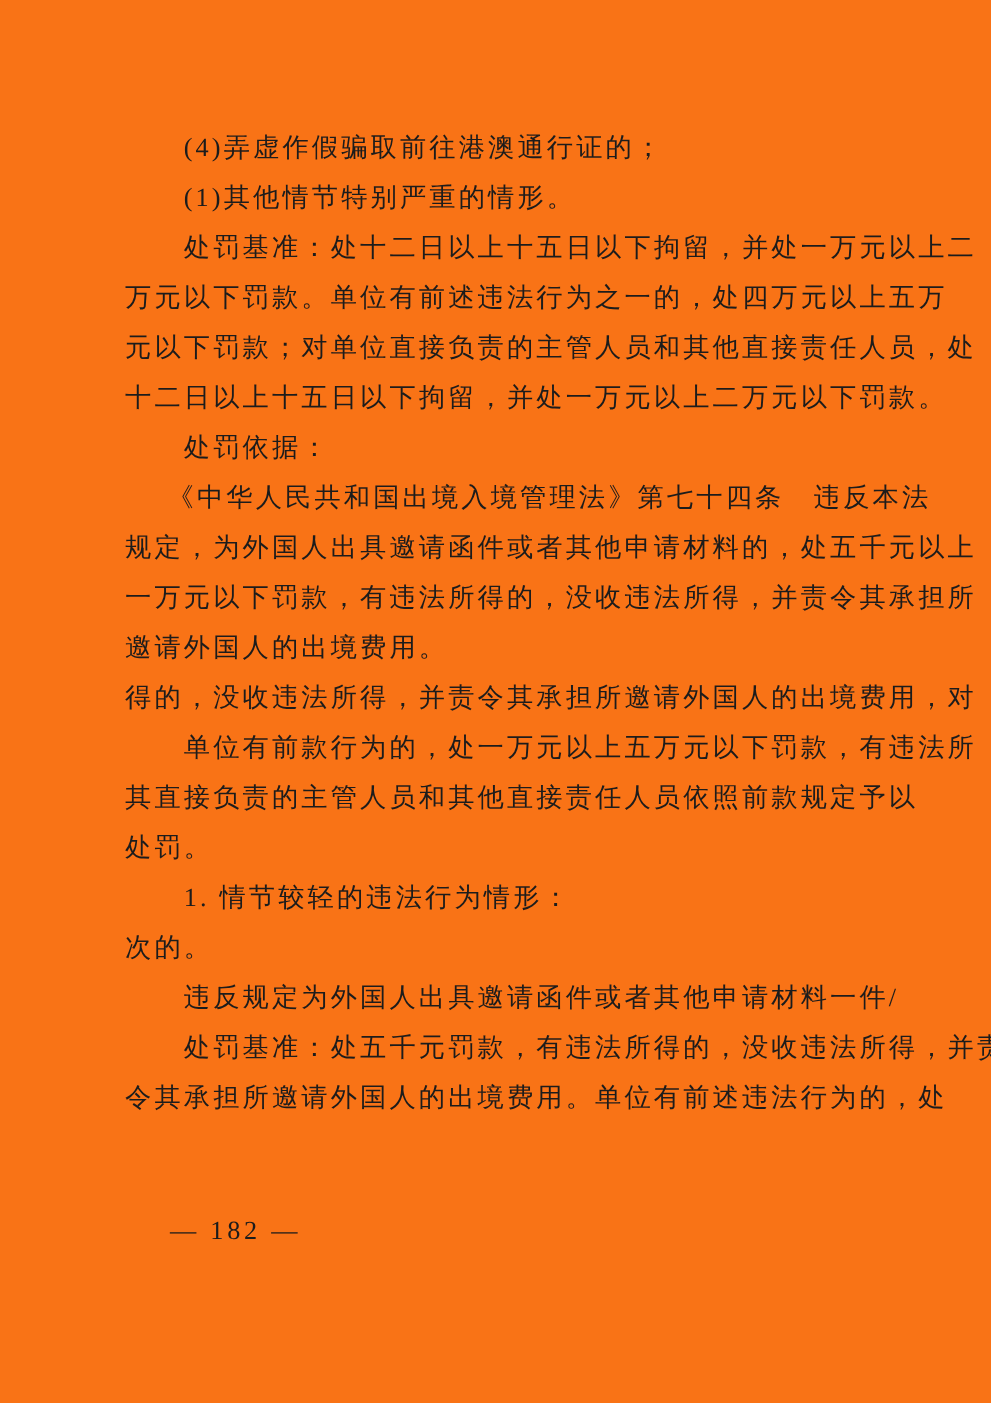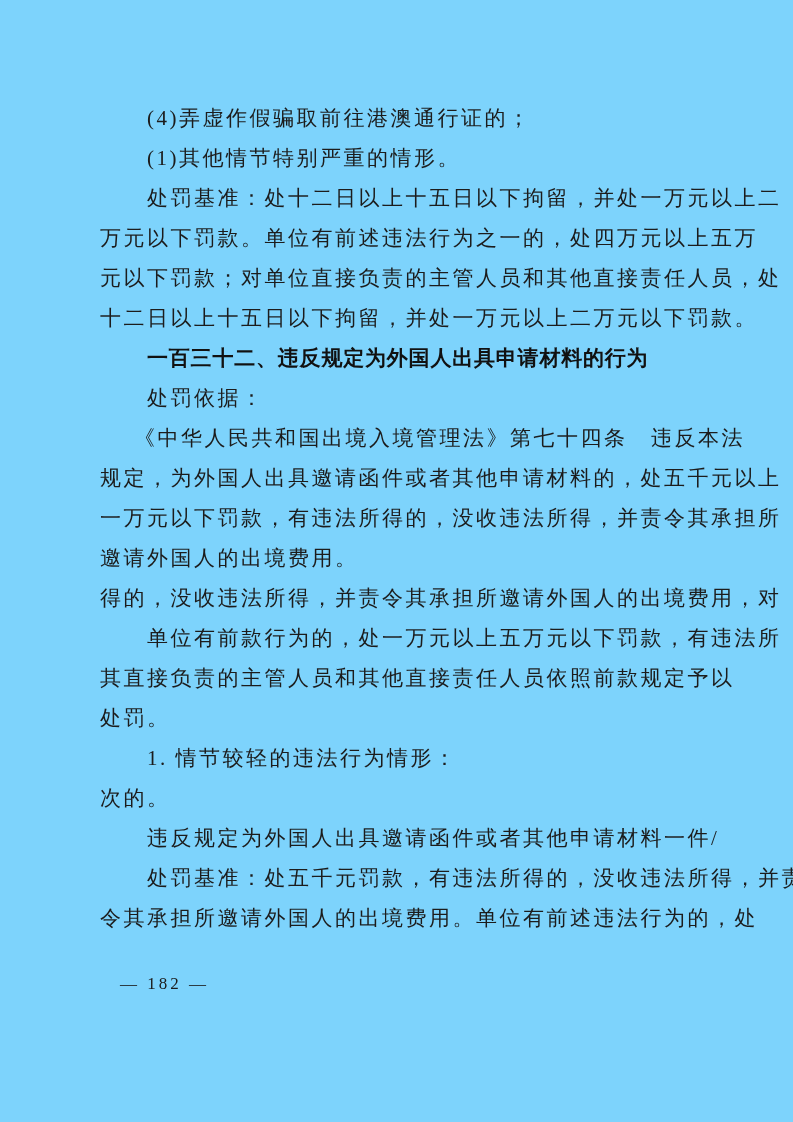--- a/index.html
+++ b/index.html
@@ -4,21 +4,21 @@
 <style>
   html, body {
     margin: 0;
     padding: 0;
     background: #e8e8e8;
   }
   .page {
     position: relative;
     width: 793px;
     height: 1122px;
-    background: #7dd3fc;
+    background: #f97316;
     margin: 0 auto;
     overflow: hidden;
     font-family: "Liberation Serif", "DejaVu Serif", serif;
     color: #1c1c1c;
   }
   .text-block {
     position: absolute;
     left: 100px;
     top: 98px;
     width: 680px;
@@ -38,40 +38,39 @@
   }
   .line.heading {
     font-family: "Liberation Sans", "DejaVu Sans", sans-serif;
     font-weight: bold;
     font-size: 21px;
     letter-spacing: 0.8px;
     color: #111111;
   }
   .page-number {
     position: absolute;
-    left: 120px;
+    left: 136px;
     top: 966px;
-    font-size: 17px;
+    font-size: 21px;
     line-height: 36px;
     letter-spacing: 3px;
     color: #1c1c1c;
   }
 </style>
 </head>
 <body>
 
 <div class="page">
   <div class="text-block">
     <div class="line indent">(4)弄虚作假骗取前往港澳通行证的；</div>
     <div class="line indent">(1)其他情节特别严重的情形。</div>
     <div class="line indent">处罚基准：处十二日以上十五日以下拘留，并处一万元以上二</div>
     <div class="line">万元以下罚款。单位有前述违法行为之一的，处四万元以上五万</div>
     <div class="line">元以下罚款；对单位直接负责的主管人员和其他直接责任人员，处</div>
     <div class="line">十二日以上十五日以下拘留，并处一万元以上二万元以下罚款。</div>
-    <div class="line indent heading">一百三十二、违反规定为外国人出具申请材料的行为</div>
     <div class="line indent">处罚依据：</div>
     <div class="line bracket-indent">《中华人民共和国出境入境管理法》第七十四条　违反本法</div>
     <div class="line">规定，为外国人出具邀请函件或者其他申请材料的，处五千元以上</div>
     <div class="line">一万元以下罚款，有违法所得的，没收违法所得，并责令其承担所</div>
     <div class="line">邀请外国人的出境费用。</div>
     <div class="line">得的，没收违法所得，并责令其承担所邀请外国人的出境费用，对</div>
     <div class="line indent">单位有前款行为的，处一万元以上五万元以下罚款，有违法所</div>
     <div class="line">其直接负责的主管人员和其他直接责任人员依照前款规定予以</div>
     <div class="line">处罚。</div>
     <div class="line indent">1. 情节较轻的违法行为情形：</div>

